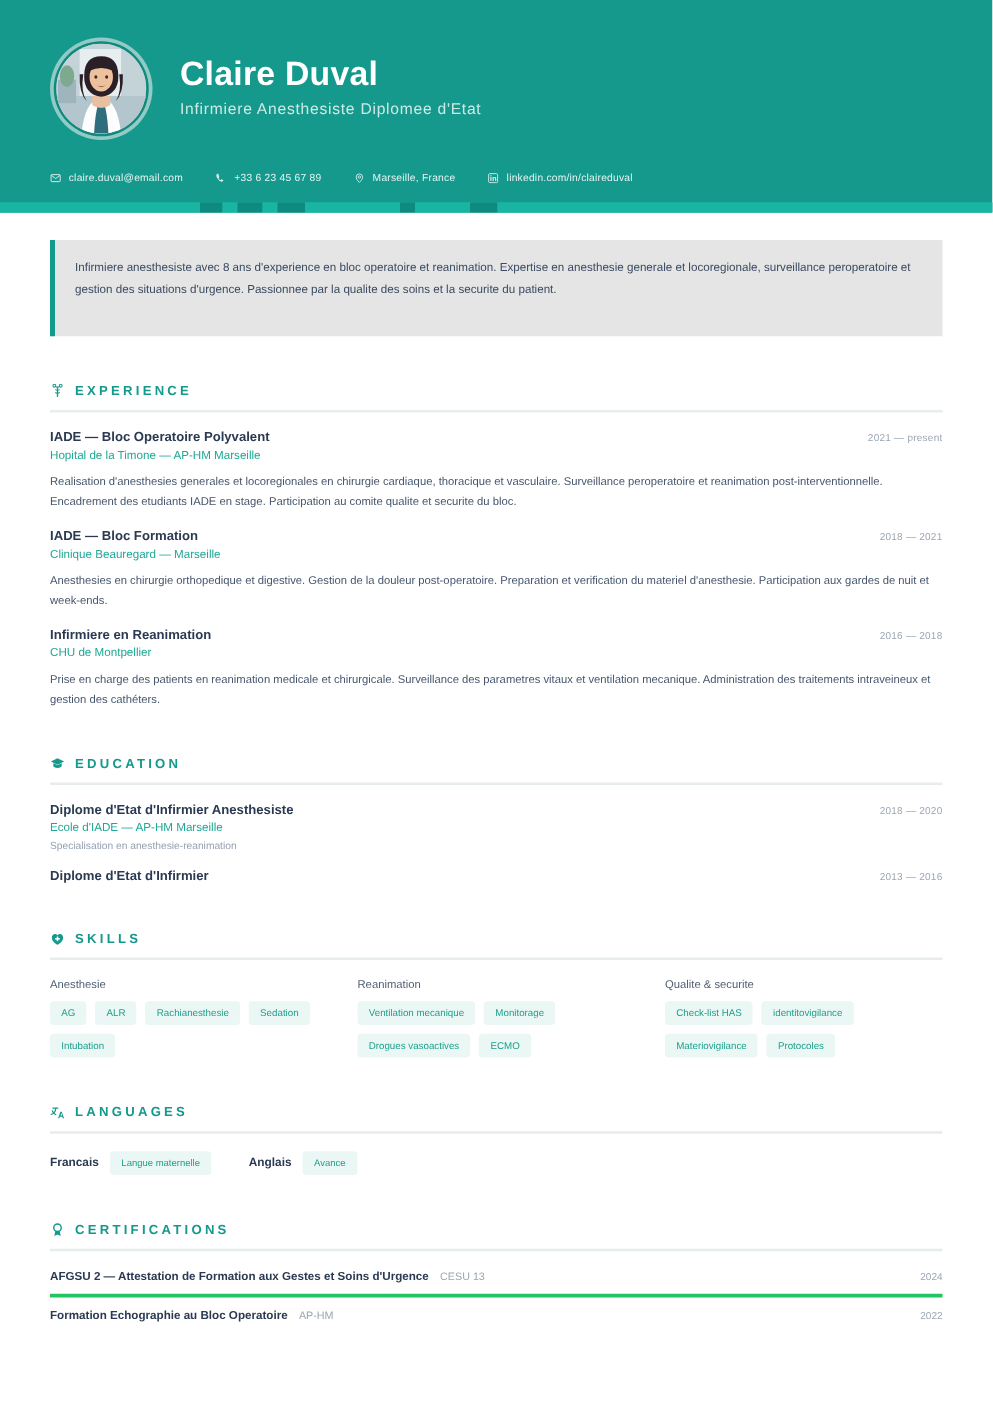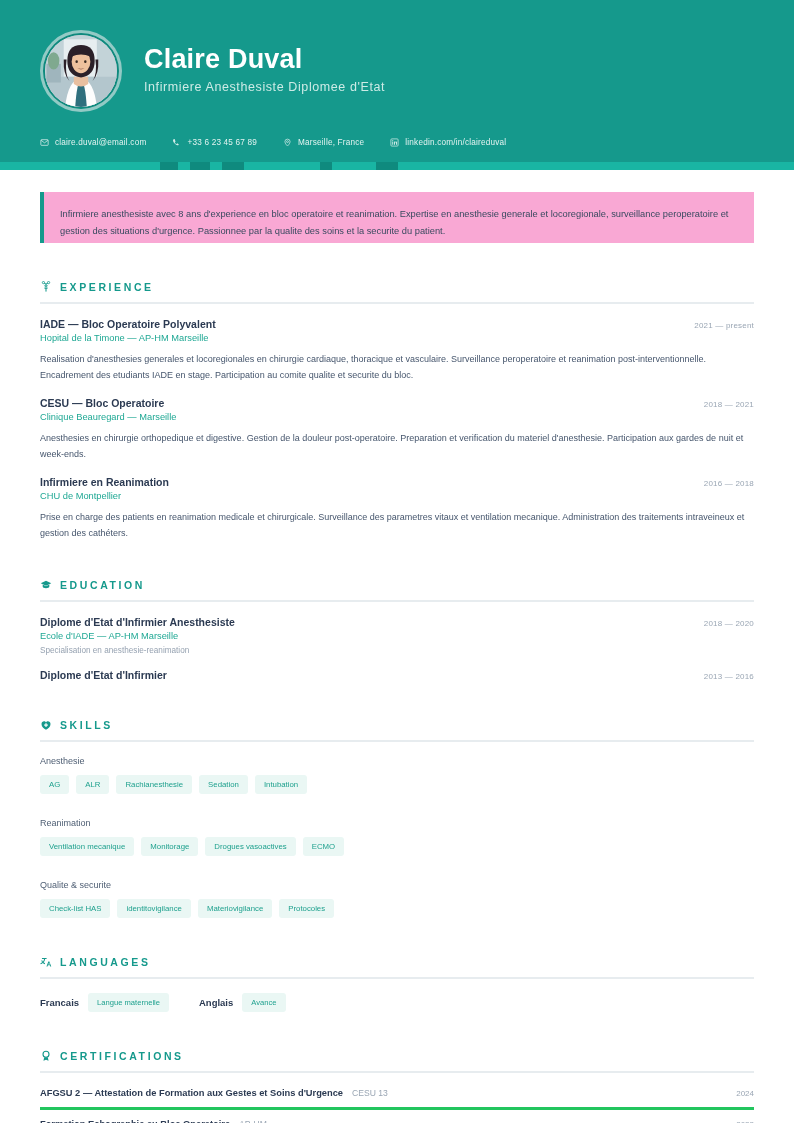--- a/index.html
+++ b/index.html
@@ -80,23 +80,23 @@
     height: 8px;
     background: #19b5a3;
     display: flex;
   }
   .stripe i { display: block; height: 100%; }
 
   
   .content { padding: 22px 40px 40px 40px; }
 
   .summary {
-    background: #f9a8d4;
+    background: #e5e5e5;
     border-left: 4px solid #15998c;
-    padding: 14px 16px 3px 16px;
+    padding: 14px 16px 29px 16px;
     font-size: 9.3px;
     line-height: 1.85;
     color: #3a4a60;
   }
 
   .section { margin-top: 38px; }
   .section-head {
     display: flex;
     align-items: center;
     gap: 8px;
@@ -128,21 +128,20 @@
     line-height: 1.78;
     color: #46566d;
     margin-top: 8px;
   }
 
   
   .skill-cols {
     display: flex;
     gap: 24px;
     margin-top: 14px;
-    flex-direction: column;
   }
   .skill-col { flex: 1 1 0; min-width: 0; }
   .skill-cat { font-size: 9px; color: #4f5f74; margin-bottom: 9px; }
   .tags { display: flex; flex-wrap: wrap; gap: 7px; }
   .tag {
     background: #eaf7f4;
     color: #1fa18e;
     font-size: 7.8px;
     padding: 5px 9px;
     border-radius: 3px;
@@ -302,21 +301,21 @@
         <div class="entry-row">
           <span class="entry-title">IADE — Bloc Operatoire Polyvalent</span>
           <span class="entry-dates">2021 — present</span>
         </div>
         <div class="entry-org">Hopital de la Timone — AP-HM Marseille</div>
         <div class="entry-desc">Realisation d'anesthesies generales et locoregionales en chirurgie cardiaque, thoracique et vasculaire. Surveillance peroperatoire et reanimation post-interventionnelle. Encadrement des etudiants IADE en stage. Participation au comite qualite et securite du bloc.</div>
       </div>
 
       <div class="entry">
         <div class="entry-row">
-          <span class="entry-title">CESU — Bloc Operatoire</span>
+          <span class="entry-title">IADE — Bloc Formation</span>
           <span class="entry-dates">2018 — 2021</span>
         </div>
         <div class="entry-org">Clinique Beauregard — Marseille</div>
         <div class="entry-desc">Anesthesies en chirurgie orthopedique et digestive. Gestion de la douleur post-operatoire. Preparation et verification du materiel d'anesthesie. Participation aux gardes de nuit et week-ends.</div>
       </div>
 
       <div class="entry">
         <div class="entry-row">
           <span class="entry-title">Infirmiere en Reanimation</span>
           <span class="entry-dates">2016 — 2018</span>

